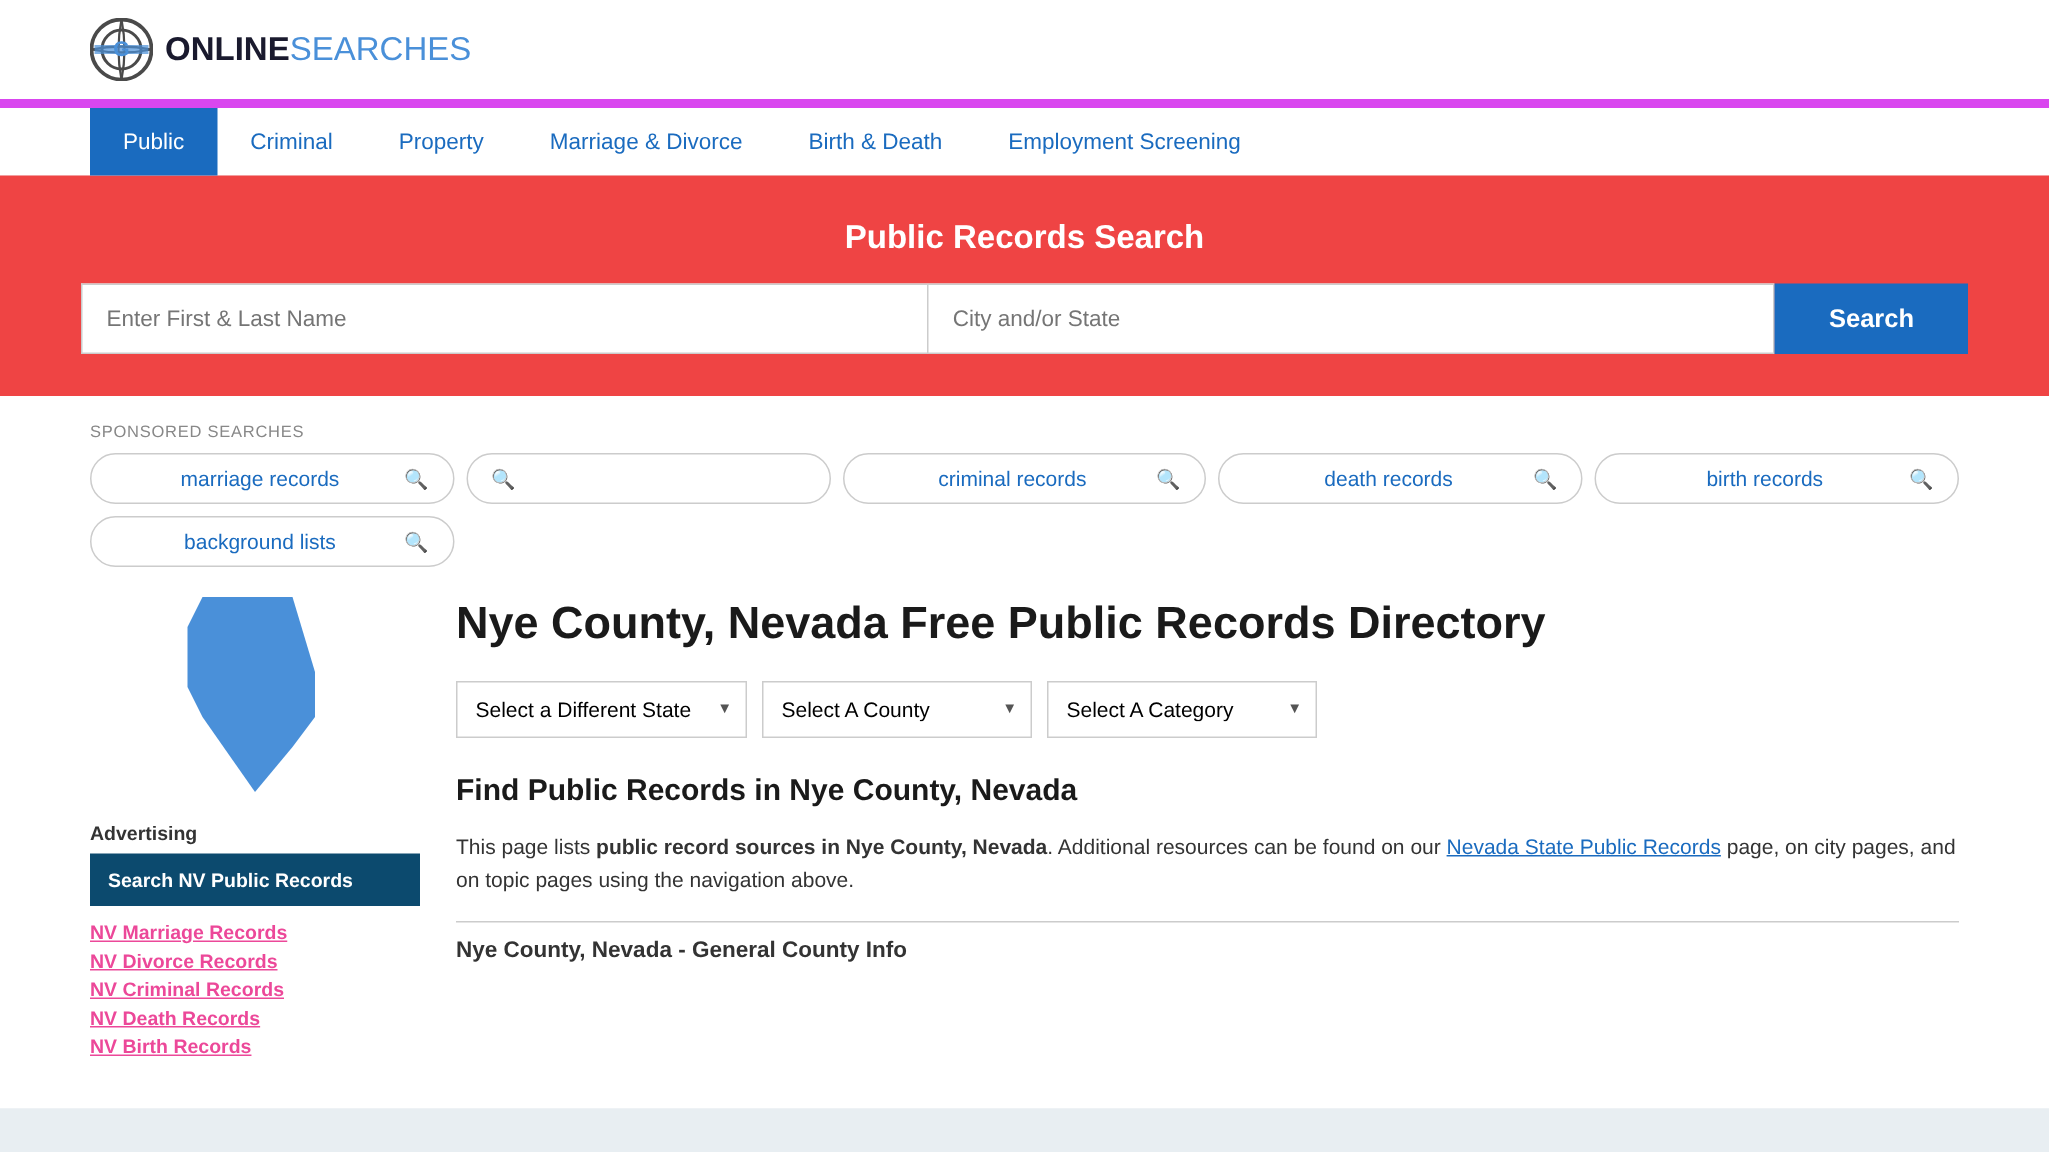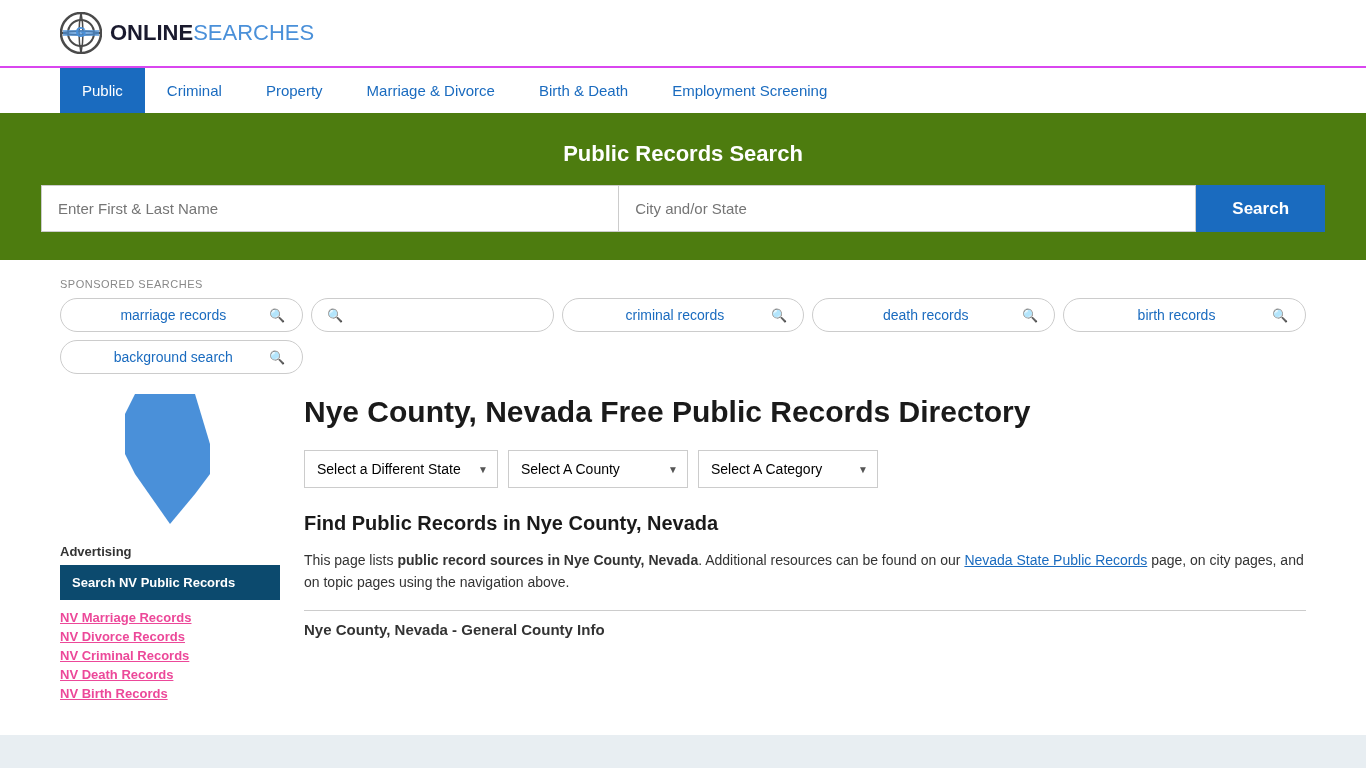--- a/index.html
+++ b/index.html
@@ -37,43 +37,43 @@
       color: #1a1a2e;
     }
     .logo-searches {
       font-weight: 400;
       font-size: 22px;
       color: #4a90d9;
     }
     
     nav {
       background: #fff;
-      border-top: 2px solid #d946ef;
+      border-top: 6px solid #d946ef;
       padding: 0 60px;
       display: flex;
       align-items: center;
       gap: 0;
     }
     .nav-item {
       padding: 14px 22px;
       font-size: 15px;
       font-weight: 500;
       cursor: pointer;
       color: #1a6bbf;
       text-decoration: none;
       display: block;
     }
     .nav-item.active {
       background: #1a6bbf;
       color: #fff;
     }
     
     .search-banner {
-      background: #4d7c0f;
-      padding: 28px 41px;
+      background: #ef4444;
+      padding: 28px 54px;
     }
     .search-banner-title {
       text-align: center;
       color: #fff;
       font-size: 22px;
       font-weight: 700;
       margin-bottom: 18px;
     }
     .search-form {
       display: flex;
@@ -316,21 +316,21 @@
     </div>
     <div class="sponsored-item">
       <span class="sponsored-link">death records</span>
       <span class="search-icon-sm">🔍</span>
     </div>
     <div class="sponsored-item">
       <span class="sponsored-link">birth records</span>
       <span class="search-icon-sm">🔍</span>
     </div>
     <div class="sponsored-item">
-      <span class="sponsored-link">background search</span>
+      <span class="sponsored-link">background lists</span>
       <span class="search-icon-sm">🔍</span>
     </div>
   </div>
 
   <div class="content-area">
 
     <div class="sidebar">
 
       <div class="state-map">
         <svg width="110" height="130" viewBox="0 0 110 130">

